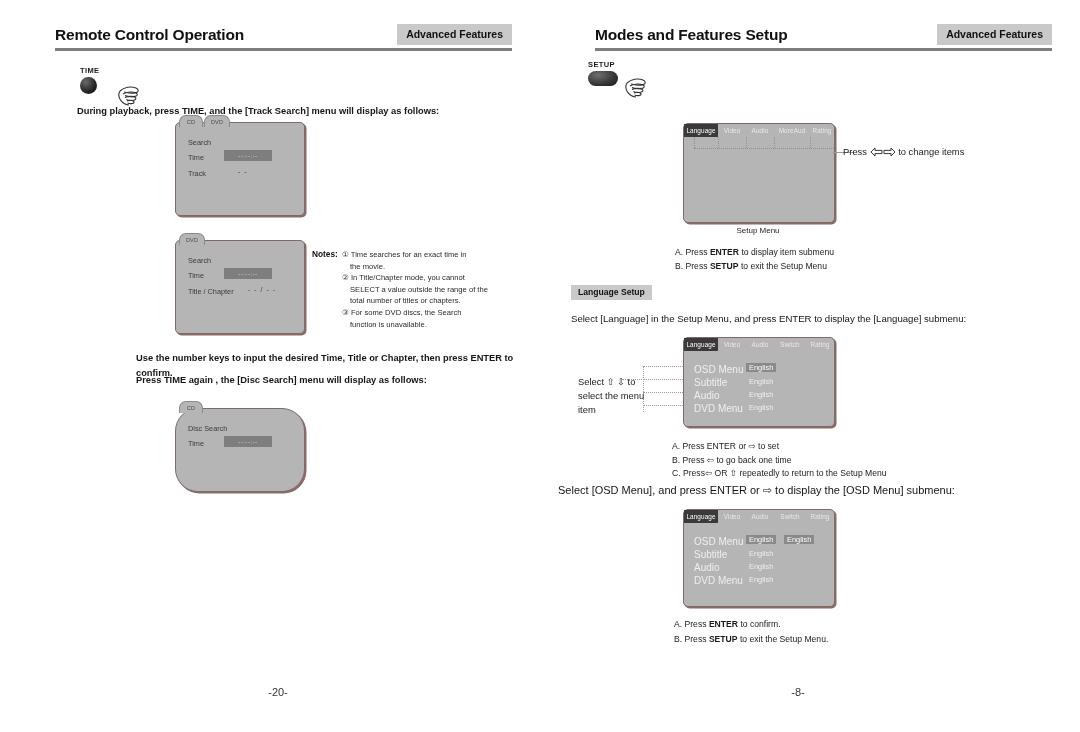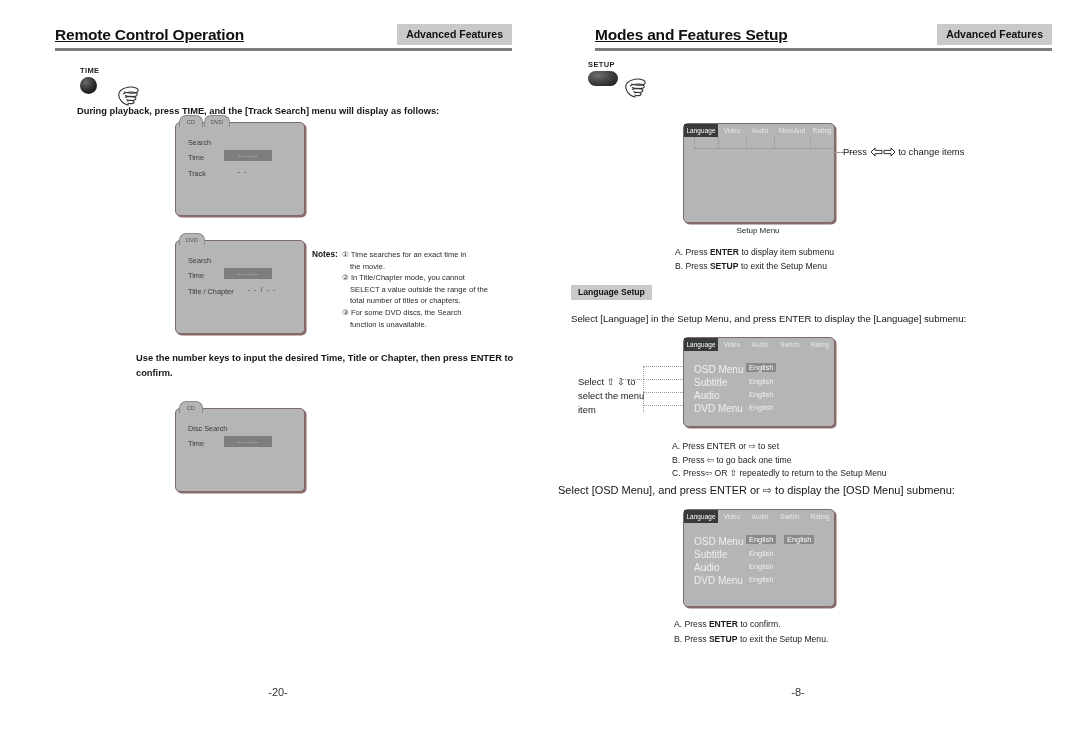--- a/index.html
+++ b/index.html
@@ -11,21 +11,20 @@
   .page{position:absolute;top:0;height:732px;width:540px;}
   .page-left{left:0;}
   .page-right{left:540px;}
 
   
   .hdr{position:absolute;left:55px;right:28px;top:26px;height:30px;}
   .hdr-title{
     position:absolute;left:0;top:0;
     font-size:15.5px;font-weight:bold;letter-spacing:-0.2px;
     white-space:nowrap;
-    text-decoration:underline;
   }
   .hdr-rule{
     position:absolute;left:0;right:0;top:22px;height:3px;background:#7d7d7d;
   }
   .hdr-tag{
     position:absolute;right:0;top:-2px;
     background:#c9c9c9;color:#111;
     font-size:10.5px;font-weight:bold;
     padding:5px 9px 5px 9px;line-height:1;
   }
@@ -175,22 +174,23 @@
     <div>① Time searches for an exact time in</div>
     <div style="padding-left:8px;">the movie.</div>
     <div>② In Title/Chapter mode, you cannot</div>
     <div style="padding-left:8px;">SELECT a value outside the range of the</div>
     <div style="padding-left:8px;">total number of titles or chapters.</div>
     <div>③ For some DVD discs, the Search</div>
     <div style="padding-left:8px;">function is unavailable.</div>
   </div>
 
   <div class="para b" style="left:136px;top:351px;width:400px;">Use the number keys to input  the desired Time, Title or Chapter, then press ENTER to confirm.</div>
-
-  <div class="tv rnd" style="left:175px;top:408px;width:128px;height:82px;">
+  <div class="para b" style="left:136px;top:373px;width:400px;">Press  TIME again , the [Disc Search] menu will display as follows:</div>
+
+  <div class="tv rnd" style="left:175px;top:408px;width:128px;height:82px;border-radius:23px;">
     <div class="tv-tab" style="left:3px;width:22px;">CD</div>
     <div class="tv-row dark" style="left:12px;top:15px;">Disc Search</div>
     <div class="tv-row dark" style="left:12px;top:30px;">Time</div>
     <div class="tv-val-box" style="left:48px;top:27px;width:48px;height:11px;">--:--:--</div>
   </div>
 
   <div class="pgnum" style="left:238px;top:686px;">-20-</div>
 </div>
 
 <div class="page page-right">

